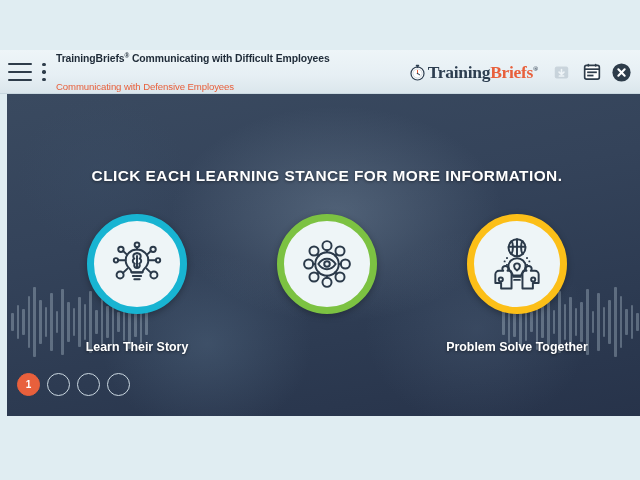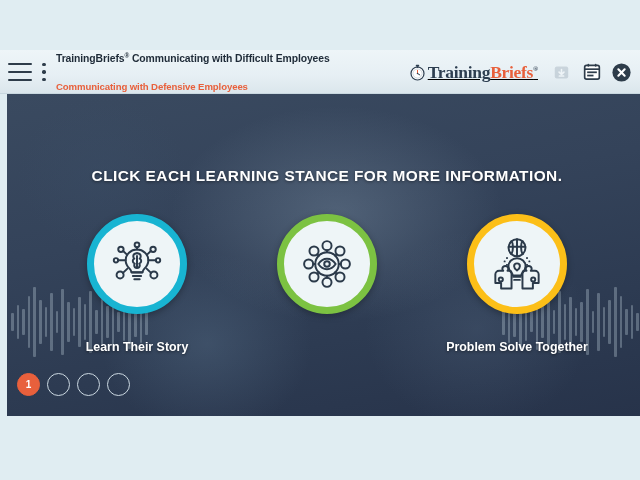--- a/index.html
+++ b/index.html
@@ -91,21 +91,21 @@
   #course-title {
     font-size: 10.4px;
     font-weight: bold;
     color: #1f2b38;
     letter-spacing: -0.1px;
     white-space: nowrap;
   }
   #course-title sup { font-size: 6.5px; vertical-align: super; }
   #lesson-title {
     font-size: 9.6px;
-    font-weight: bold;
+    font-weight: normal;
     color: #e8603c;
     letter-spacing: -0.1px;
     white-space: nowrap;
     margin-top: 16px;
   }
 
   .hdr-right {
     position: absolute;
     right: 8px; top: 0;
     height: 44px;
@@ -113,21 +113,20 @@
     align-items: center;
     gap: 9px;
   }
 
   
   #brand {
     display: flex;
     align-items: center;
     gap: 2px;
     margin-right: 4px;
-    text-decoration: underline;
   }
   #brand-mark {
     width: 17px; height: 17px;
     flex: 0 0 auto;
   }
   #brand-text {
     font-family: "Liberation Serif", serif;
     font-size: 17.5px;
     font-weight: bold;
     letter-spacing: -0.3px;

